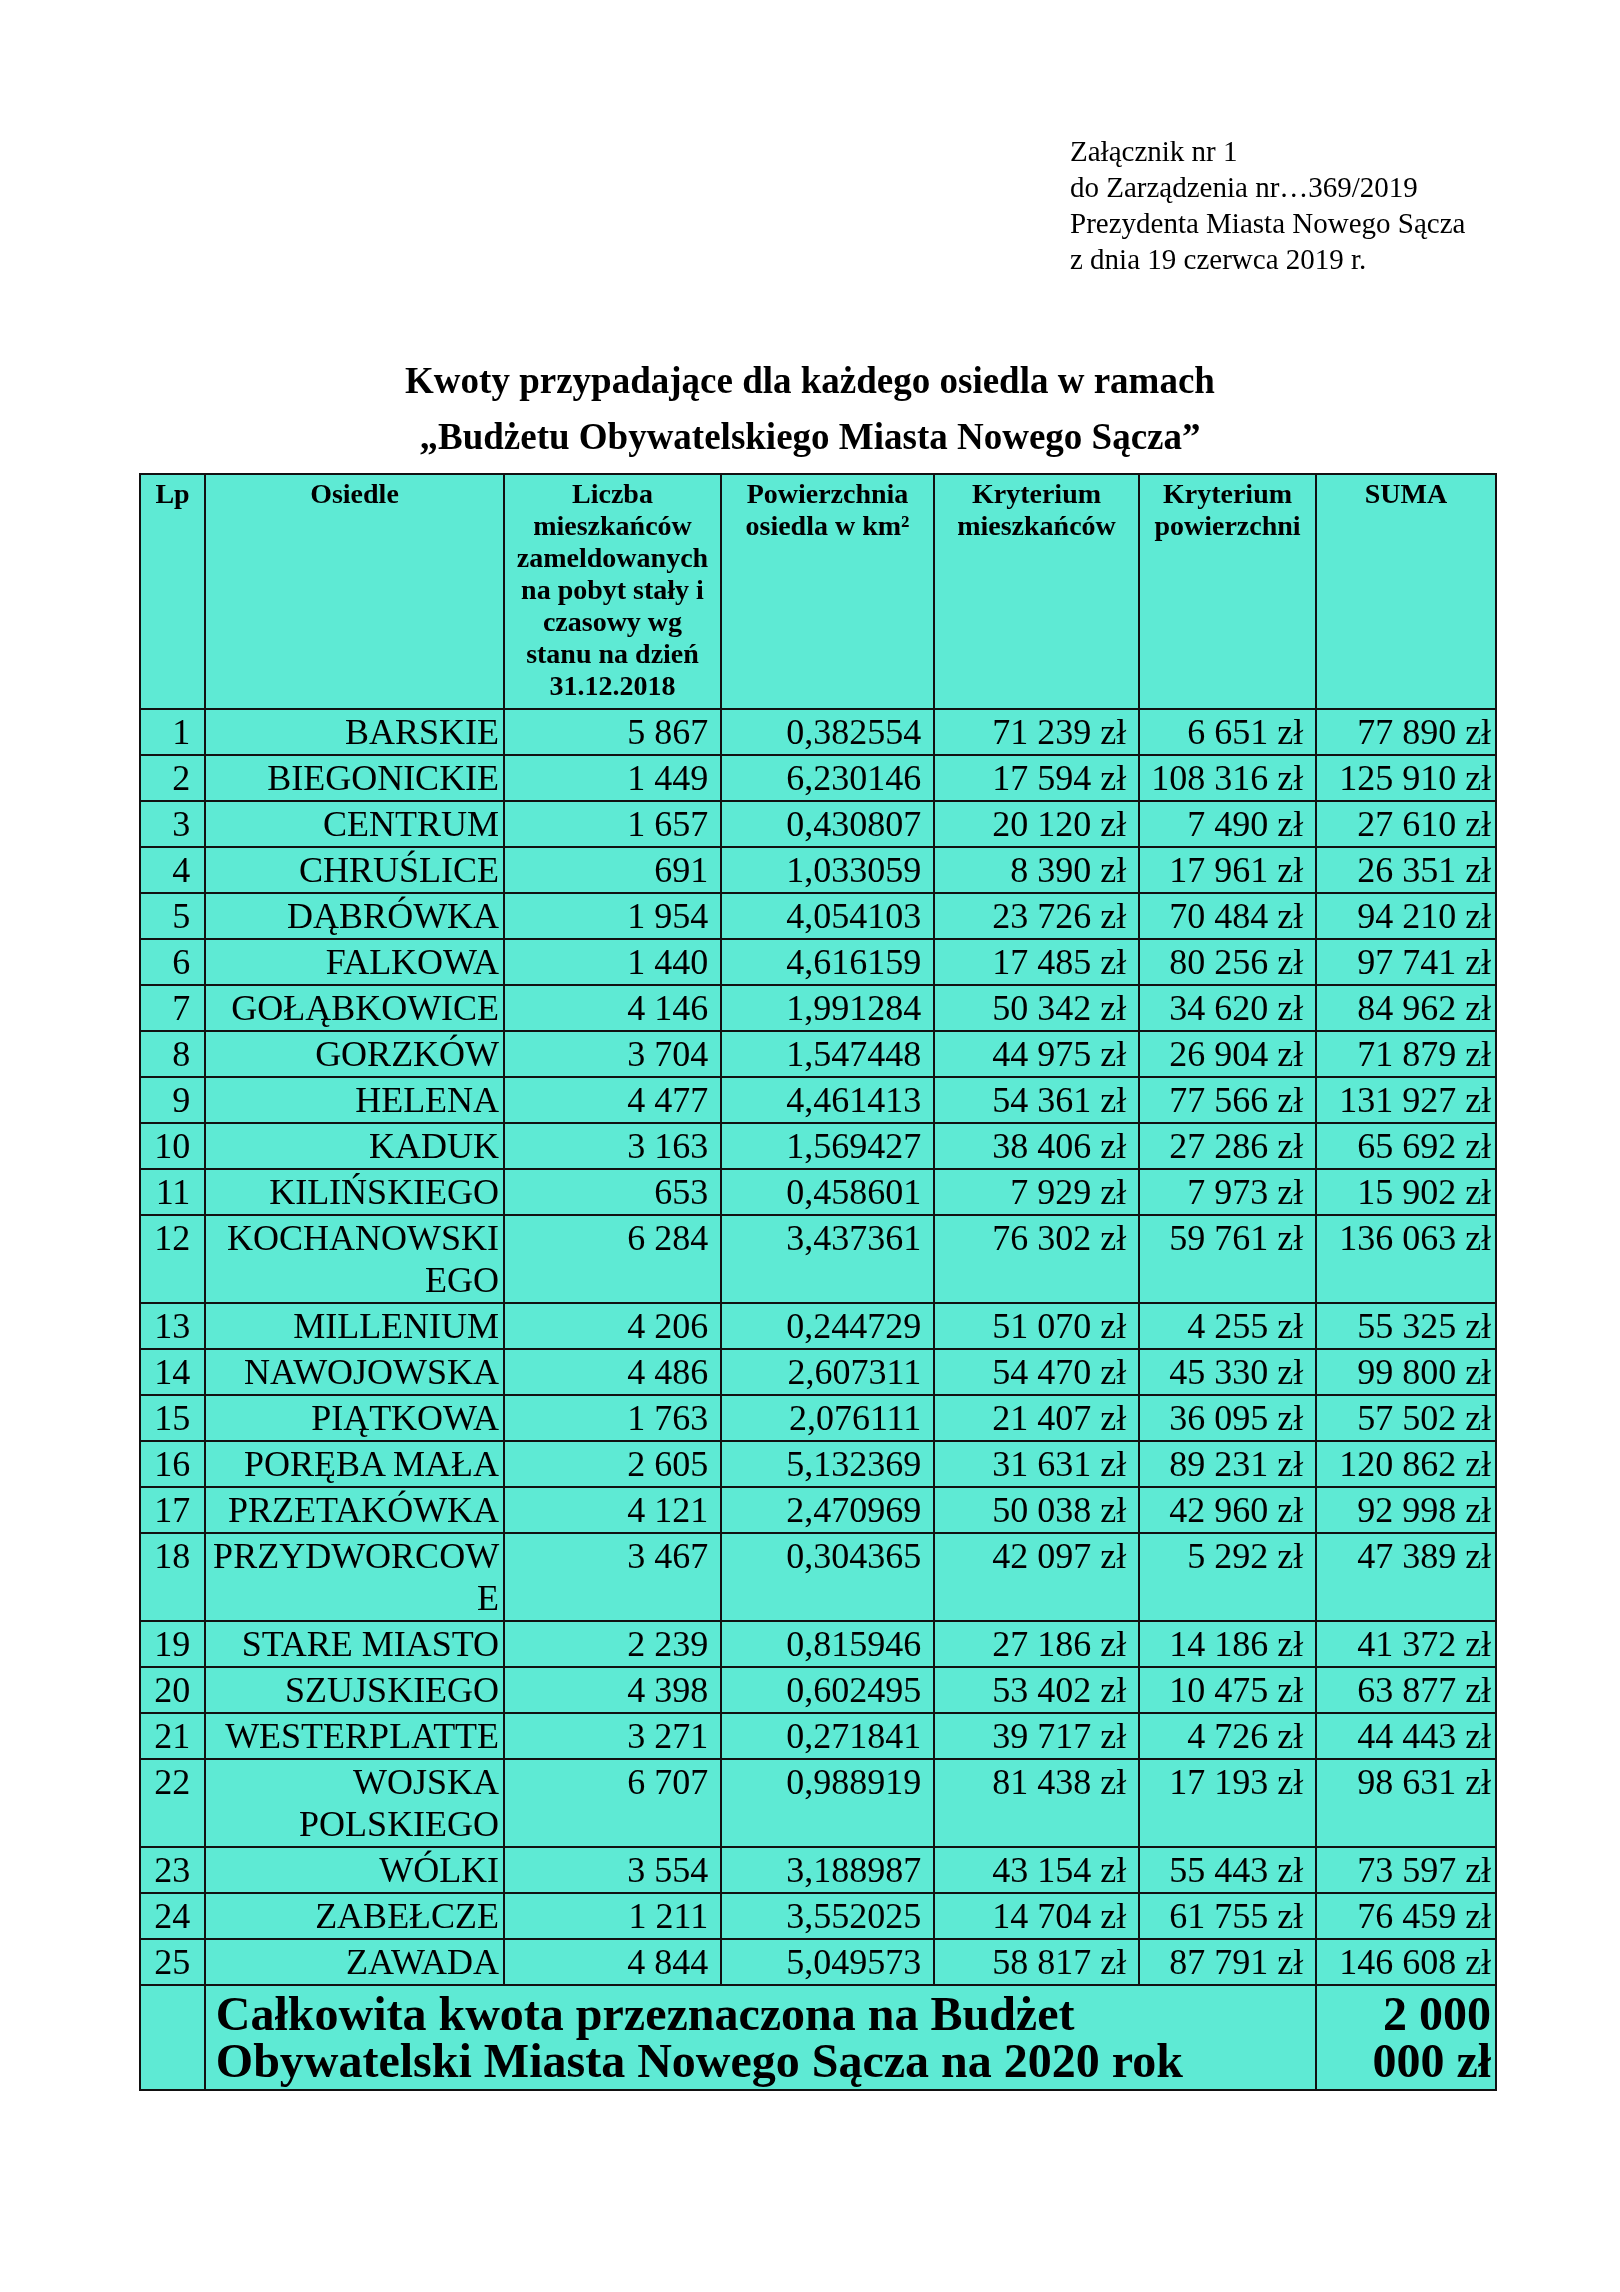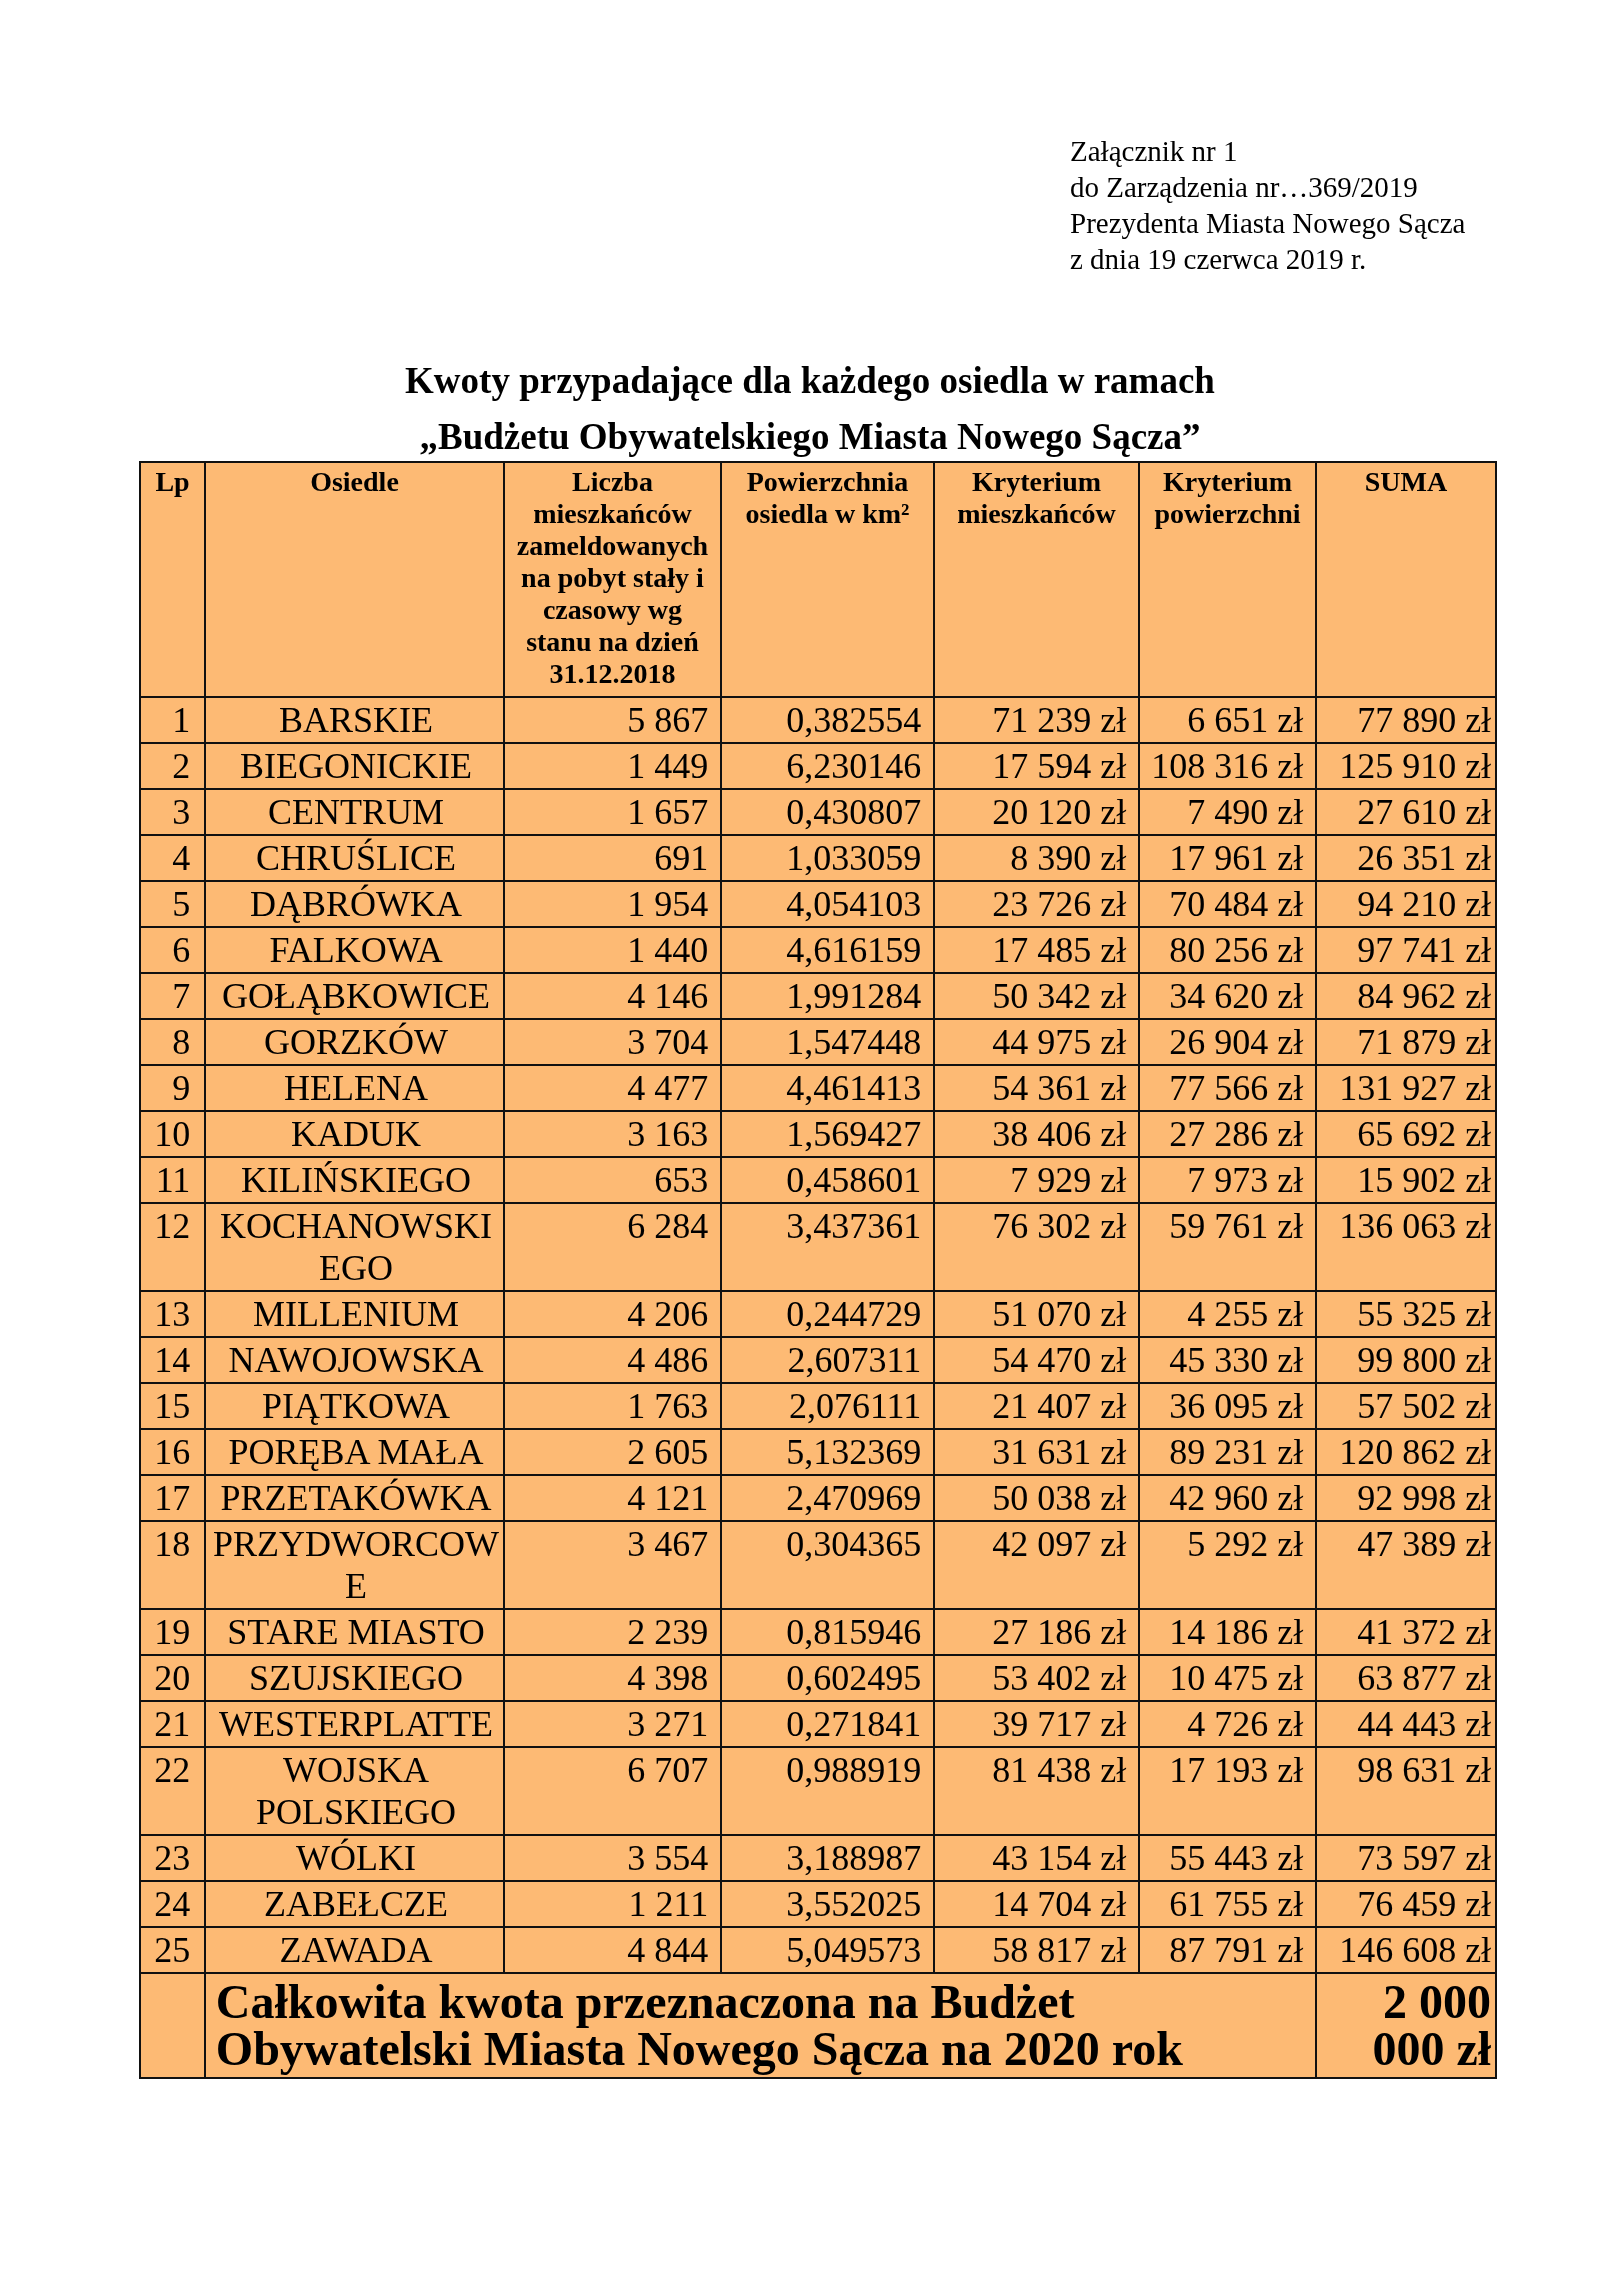--- a/index.html
+++ b/index.html
@@ -26,25 +26,25 @@
     top: 353px;
     width: 100%;
     text-align: center;
     font-weight: bold;
     font-size: 37px;
     line-height: 56px;
   }
   table.budget {
     position: absolute;
     left: 139px;
-    top: 461px;
+    top: 473px;
     border-collapse: collapse;
     table-layout: fixed;
     width: 1356px;
-    background: #fdba74;
+    background: #5eead4;
   }
   table.budget, table.budget th, table.budget td {
     border: 2px solid #111111;
   }
   table.budget th, table.budget td {
     border-top-width: 2.9px;
     border-bottom-width: 2.9px;
     overflow: hidden;
   }
   table.budget { border-width: 2.9px; }
@@ -59,21 +59,21 @@
   }
   td {
     font-size: 36px;
     line-height: 42px;
     vertical-align: top;
     padding: 1px 3.9px;
     height: 41px;
   }
   tr.tall td { height: 84px; }
   td.c-lp        { text-align: right; padding-right: 13.7px; }
-  td.c-district  { text-align: center;  padding-left: 7px; overflow-wrap: break-word; word-break: break-word; }
+  td.c-district  { text-align: right;  padding-left: 7px; overflow-wrap: break-word; word-break: break-word; }
   td.c-num      { text-align: right; padding-right: 11.8px; white-space: nowrap; }
   td.c-sum      { text-align: right;  padding-left: 7.8px;  white-space: nowrap; }
   tr.footer-row td {
     font-weight: bold;
     height: 98px;
     font-size: 48px;
     line-height: 47px;
   }
   td.footer-label { text-align: left; padding-left: 9.8px; padding-top: 3.9px; }
   td.footer-total { text-align: right; padding-left: 4px; padding-top: 3.9px; white-space: normal; }

